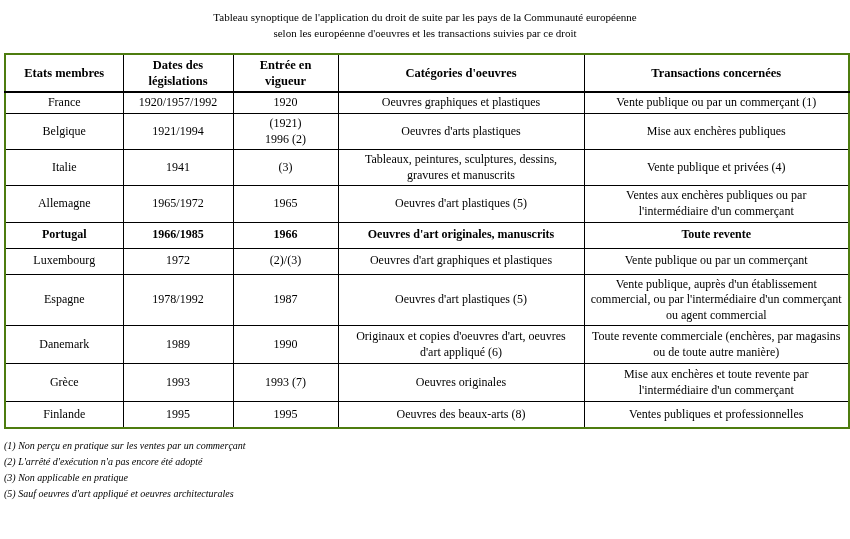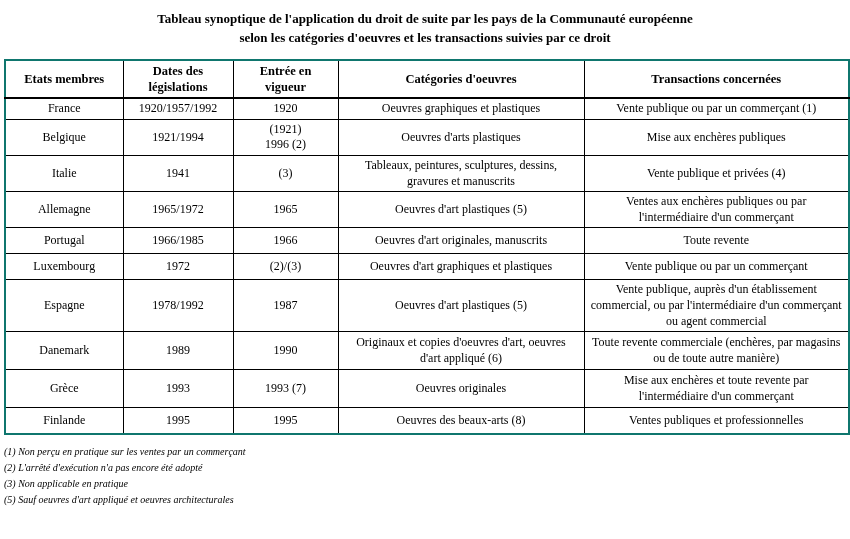--- a/index.html
+++ b/index.html
@@ -6,31 +6,31 @@
   body {
     width: 850px;
     height: 539px;
     background: #ffffff;
     color: #000000;
     font-family: "Liberation Serif", serif;
     overflow: hidden;
   }
   .doc-title {
     text-align: center;
-    font-weight: bold;
-    font-size: 13px;
+    font-weight: normal;
+    font-size: 11px;
     padding-top: 10px;
     line-height: 1.45;
   }
   table.synoptic {
     border-collapse: collapse;
     table-layout: fixed;
     width: 844px;
     margin: 11px 0 0 4px;
-    border: 2px solid #0f766e;
+    border: 2px solid #4d7c0f;
   }
   .synoptic th, .synoptic td {
     border: 1px solid #000;
     text-align: center;
     vertical-align: middle;
     padding: 2px 6px;
     font-size: 12px;
     line-height: 1.3;
     white-space: pre-line;
     overflow: hidden;
@@ -38,40 +38,40 @@
   .synoptic th {
     font-weight: bold;
     font-size: 12.5px;
     border-bottom: 2px solid #000;
   }
   .synoptic thead tr        { height: 36px; }
   .synoptic tbody tr:nth-child(1)  { height: 20px; margin-left: 44px; }
   .synoptic tbody tr:nth-child(2)  { height: 34px; }
   .synoptic tbody tr:nth-child(3)  { height: 36px; }
   .synoptic tbody tr:nth-child(4)  { height: 36px; }
-  .synoptic tbody tr:nth-child(5)  { height: 26px; }
+  .synoptic tbody tr:nth-child(5)  { height: 26px; font-weight: bold; }
   .synoptic tbody tr:nth-child(6)  { height: 26px; }
   .synoptic tbody tr:nth-child(7)  { height: 50px; }
   .synoptic tbody tr:nth-child(8)  { height: 38px; }
   .synoptic tbody tr:nth-child(9)  { height: 38px; }
   .synoptic tbody tr:nth-child(10) { height: 26px; margin-top: 24px; }
   .synoptic tbody tr:nth-child(11) { height: 28px; }
   .footnotes {
     margin: 9px 0 0 4px;
     font-style: italic;
     font-size: 10px;
     line-height: 1.6;
   }
 </style>
 </head>
 <body>
 
 <div class="doc-title">
   <div>Tableau synoptique de l'application du droit de suite par les pays de la Communauté européenne</div>
-  <div>selon les catégories d'oeuvres et les transactions suivies par ce droit</div>
+  <div>selon les européenne d'oeuvres et les transactions suivies par ce droit</div>
 </div>
 
 <table class="synoptic">
   <colgroup>
     <col style="width:118px">
     <col style="width:110px">
     <col style="width:105px">
     <col style="width:246px">
     <col style="width:265px">
   </colgroup>

